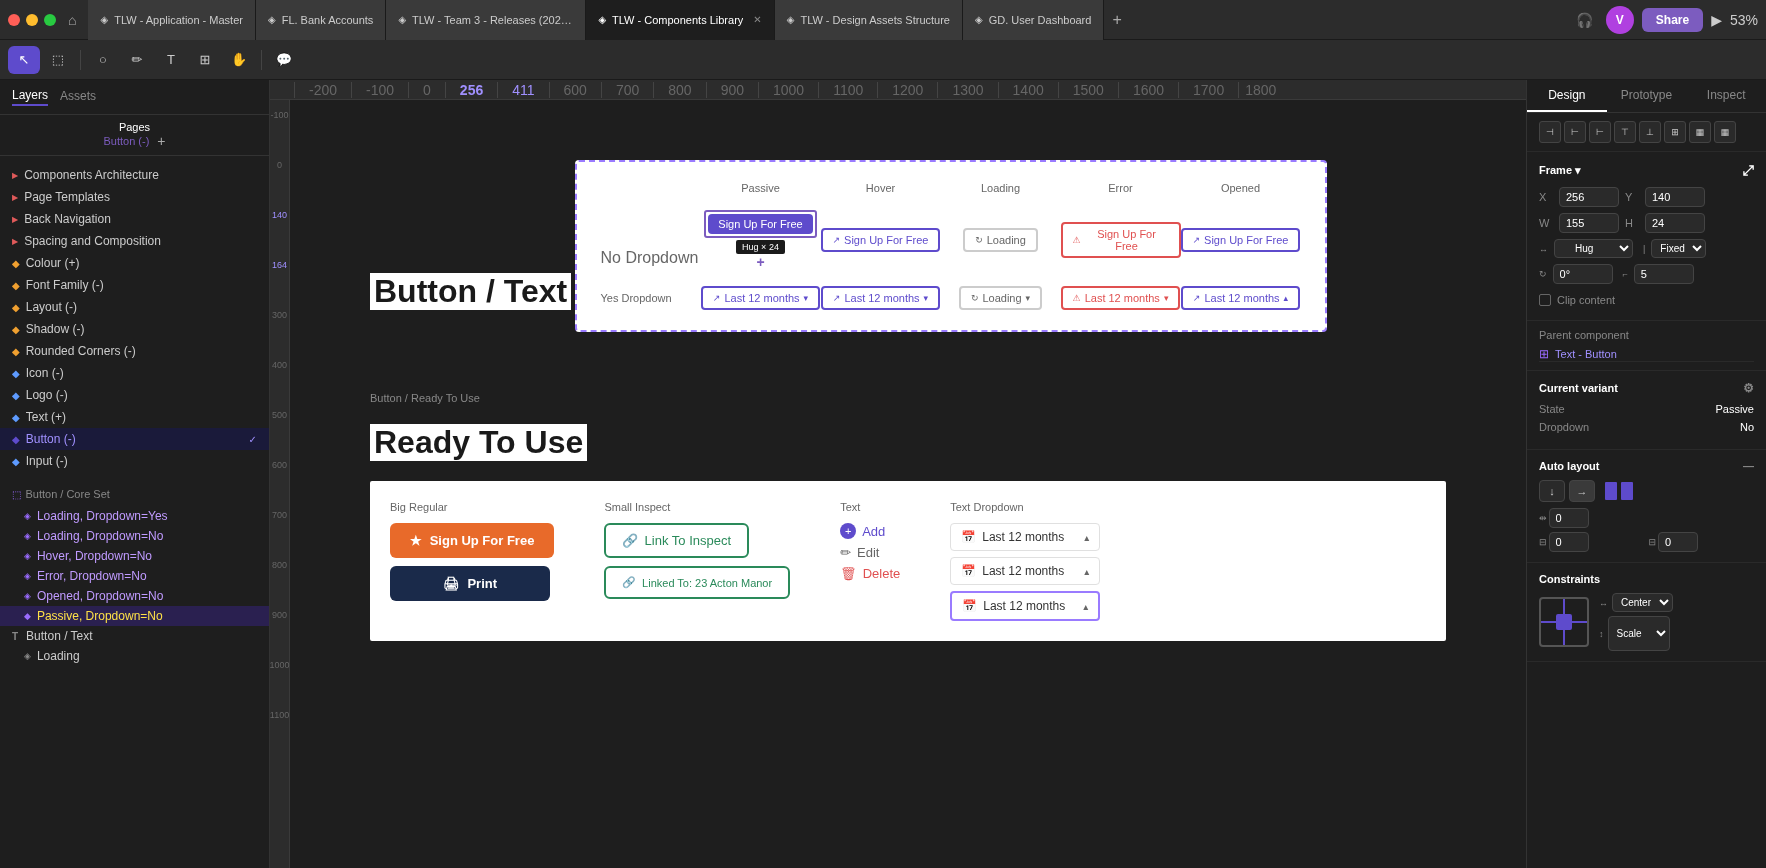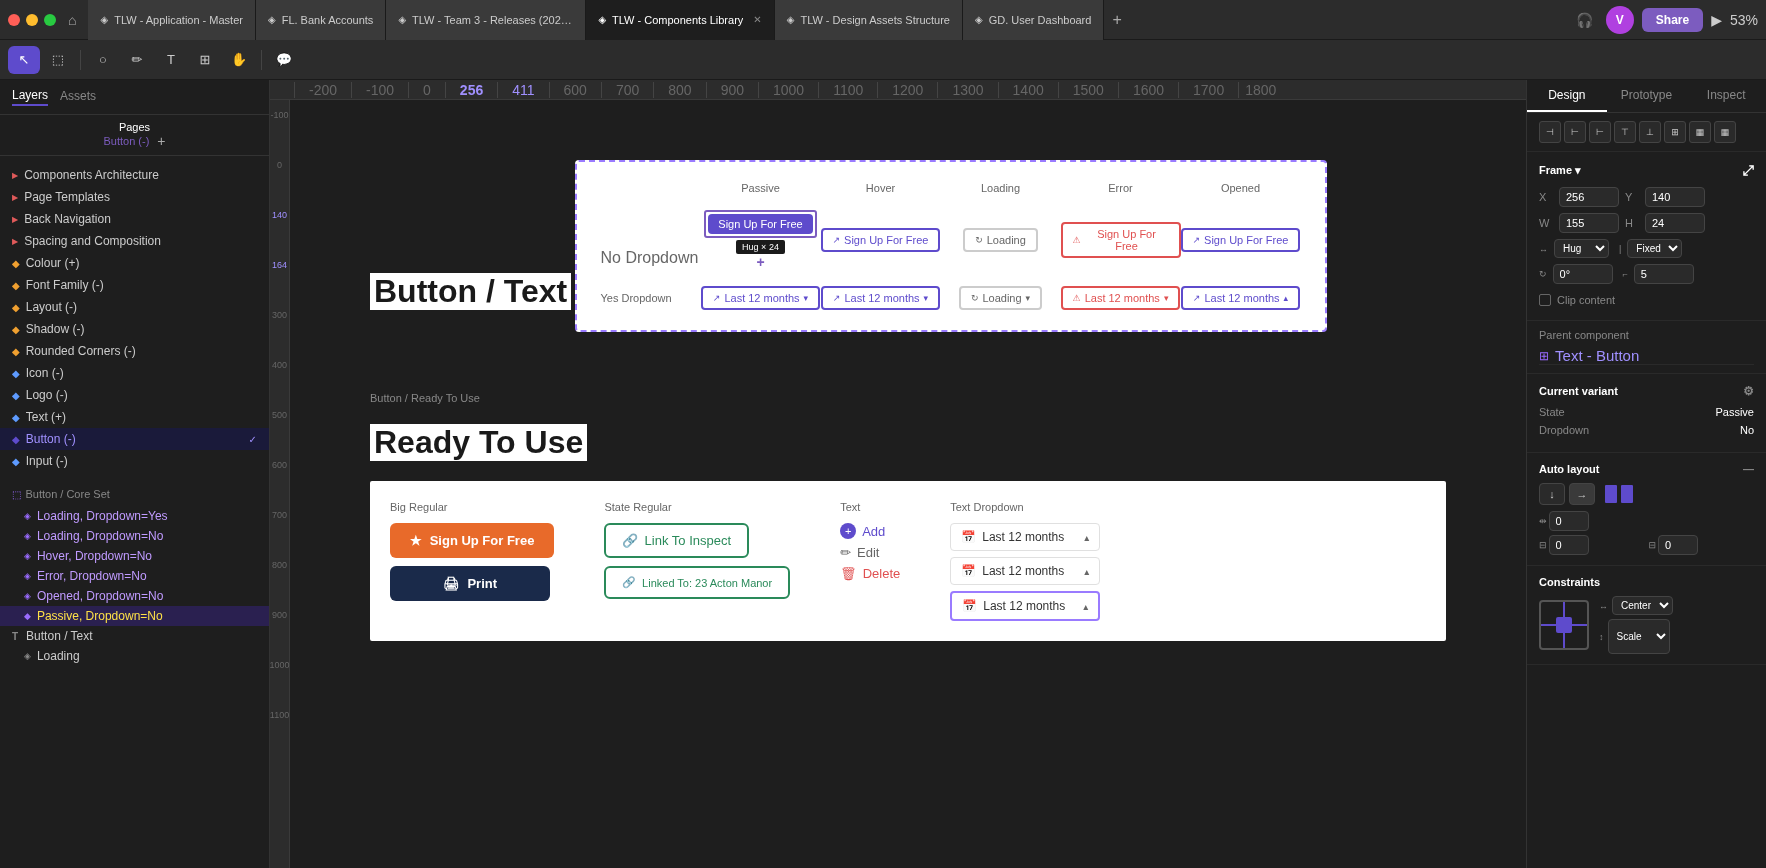--- a/index.html
+++ b/index.html
@@ -85,21 +85,21 @@
     .right-section { padding: 10px 12px; border-bottom: 1px solid #2a2a2a; }
     .right-section-title { font-size: 11px; color: #fff; font-weight: 600; margin-bottom: 8px; display: flex; align-items: center; justify-content: space-between; }
     .right-row { display: flex; align-items: center; gap: 6px; margin-bottom: 6px; }
     .right-label { font-size: 11px; color: #888; width: 14px; flex-shrink: 0; }
     .right-input { background: #2a2a2a; border: 1px solid #444; border-radius: 4px; color: #fff; font-size: 11px; padding: 3px 6px; width: 60px; }
     .right-select { background: #2a2a2a; border: 1px solid #444; border-radius: 4px; color: #fff; font-size: 11px; padding: 3px 6px; }
     .clip-row { display: flex; align-items: center; gap: 6px; }
     .checkbox { width: 12px; height: 12px; border: 1px solid #666; border-radius: 2px; background: transparent; cursor: pointer; display: inline-block; }
 
     .parent-comp { display: flex; align-items: center; gap: 6px; padding: 8px 12px; border-bottom: 1px solid #2a2a2a; }
-    .comp-label { font-size: 15px; color: #a090ff; text-align: center; }
+    .comp-label { font-size: 11px; color: #a090ff; text-align: center; }
 
     .variant-section { padding: 10px 12px; border-bottom: 1px solid #2a2a2a; }
     .variant-row { display: flex; align-items: center; justify-content: space-between; margin-bottom: 6px; }
     .variant-key { font-size: 11px; color: #888; }
     .variant-val { font-size: 11px; color: #fff; }
     .variant-title { font-size: 11px; color: #fff; font-weight: 600; margin-bottom: 8px; display: flex; align-items: center; justify-content: space-between; }
 
     .autolayout-section { padding: 10px 12px; border-bottom: 1px solid #2a2a2a; }
     .al-title { font-size: 11px; color: #fff; font-weight: 600; margin-bottom: 8px; display: flex; align-items: center; justify-content: space-between; }
     .al-arrows { display: flex; gap: 4px; margin-bottom: 6px; }
@@ -454,21 +454,21 @@
                 <span>Sign Up For Free</span>
               </button>
               <div style="margin-top:8px;"></div>
               <button class="btn-dark-blue">
                 <span>🖨</span>
                 <span>Print</span>
               </button>
             </div>
 
             <div>
-              <div style="font-size:11px;color:#666;margin-bottom:10px;">State Regular</div>
+              <div style="font-size:11px;color:#666;margin-bottom:10px;">Small Inspect</div>
               <button class="btn-green-outline">
                 <span>🔗</span>
                 <span>Link To Inspect</span>
               </button>
               <div style="margin-top:8px;"></div>
               <button class="btn-green-outline" style="font-size:11px;">
                 <span>🔗</span>
                 <span>Linked To: 23 Acton Manor</span>
               </button>
             </div>
@@ -546,21 +546,21 @@
         <input class="right-input" value="140" style="">
       </div>
       <div class="right-row">
         <span class="right-label">W</span>
         <input class="right-input" value="155" style="">
         <span class="right-label">H</span>
         <input class="right-input" value="24" style="">
       </div>
       <div class="right-row">
         <span style="font-size:9px;color:#888;">↔</span>
-        <select class="right-select" style="font-size:10px;padding:2px 4px;">
+        <select class="right-select" style="font-size:10px;padding:2px 16px;">
           <option>Hug</option>
           <option>Fixed</option>
           <option>Fill</option>
         </select>
         <span style="font-size:9px;color:#888;margin-left:4px;">|</span>
         <select class="right-select" style="font-size:10px;padding:2px 4px;">
           <option>Fixed</option>
           <option>Hug</option>
           <option>Fill</option>
         </select>

